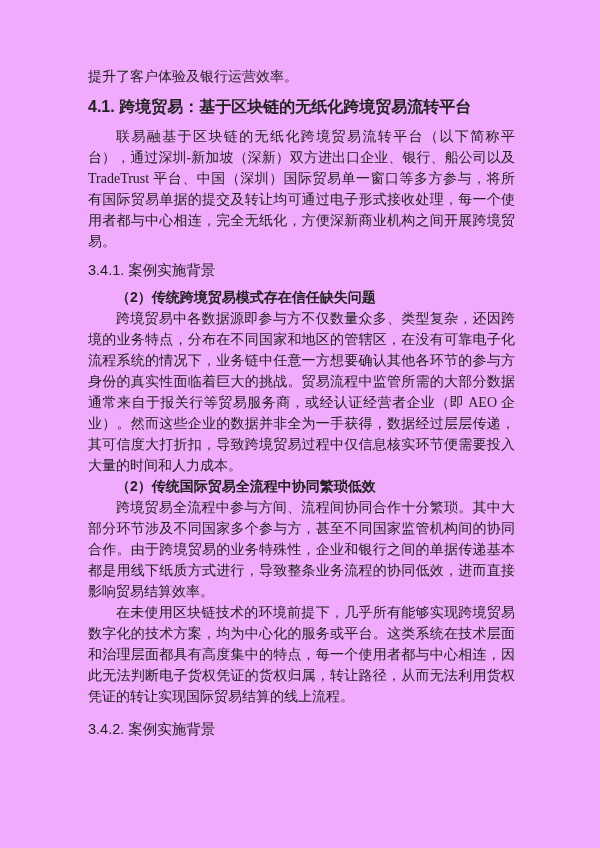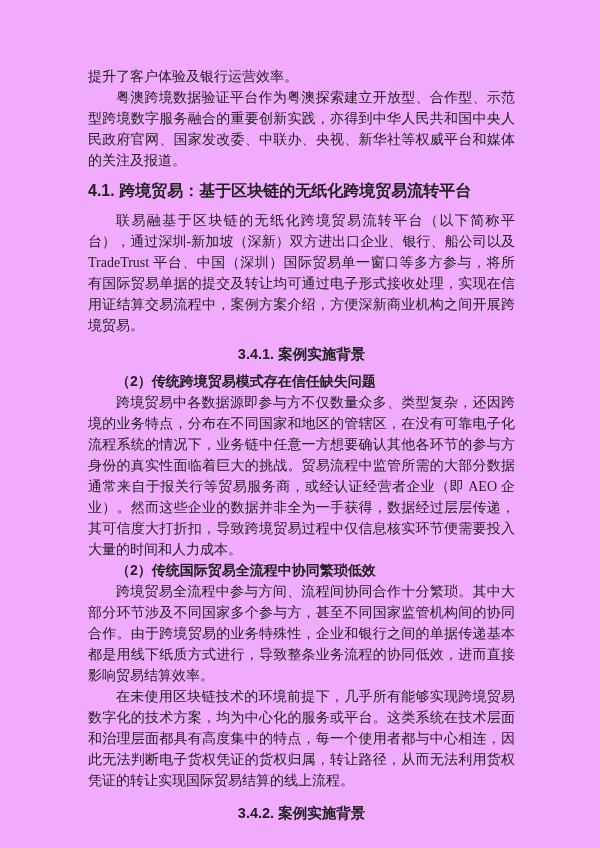--- a/index.html
+++ b/index.html
@@ -36,25 +36,25 @@
   .h2 {
     font-family: "Liberation Sans", "DejaVu Sans", sans-serif;
     font-weight: bold;
     font-size: 16px;
     line-height: 21px;
     margin: 9px 0 9px 0;
     text-align: left;
   }
   .h3 {
     font-family: "Liberation Sans", "DejaVu Sans", sans-serif;
-    font-weight: bold;
+    font-weight: normal;
     font-size: 14.5px;
     line-height: 21px;
     margin: 8px 0 6px 0;
-    text-align: center;
+    text-align: left;
   }
   .h4 {
     font-family: "Liberation Sans", "DejaVu Sans", sans-serif;
     font-weight: bold;
     font-size: 14px;
     line-height: 21px;
     margin: 0;
     text-indent: 2em;
     text-align: left;
   }
@@ -74,25 +74,24 @@
   }
 </style>
 </head>
 <body>
 
 <div class="page">
   <div class="content">
 
     <p class="no-indent">提升了客户体验及银行运营效率。</p>
 
-    <p>粤澳跨境数据验证平台作为粤澳探索建立开放型、合作型、示范型跨境数字服务融合的重要创新实践，亦得到中华人民共和国中央人民政府官网、国家发改委、中联办、央视、新华社等权威平台和媒体的关注及报道。</p>
 
     <div class="h2">4.1. 跨境贸易：基于区块链的无纸化跨境贸易流转平台</div>
 
-    <p>联易融基于区块链的无纸化跨境贸易流转平台（以下简称平台），通过深圳-新加坡（深新）双方进出口企业、银行、船公司以及 TradeTrust 平台、中国（深圳）国际贸易单一窗口等多方参与，将所有国际贸易单据的提交及转让均可通过电子形式接收处理，实现在信用证结算交易流程中，案例方案介绍，方便深新商业机构之间开展跨境贸易。</p>
+    <p>联易融基于区块链的无纸化跨境贸易流转平台（以下简称平台），通过深圳-新加坡（深新）双方进出口企业、银行、船公司以及 TradeTrust 平台、中国（深圳）国际贸易单一窗口等多方参与，将所有国际贸易单据的提交及转让均可通过电子形式接收处理，每一个使用者都与中心相连，完全无纸化，方便深新商业机构之间开展跨境贸易。</p>
 
     <div class="h3">3.4.1. 案例实施背景</div>
 
     <div class="h4">（2）传统跨境贸易模式存在信任缺失问题</div>
 
     <p>跨境贸易中各数据源即参与方不仅数量众多、类型复杂，还因跨境的业务特点，分布在不同国家和地区的管辖区，在没有可靠电子化流程系统的情况下，业务链中任意一方想要确认其他各环节的参与方身份的真实性面临着巨大的挑战。贸易流程中监管所需的大部分数据通常来自于报关行等贸易服务商，或经认证经营者企业（即 AEO 企业）。然而这些企业的数据并非全为一手获得，数据经过层层传递，其可信度大打折扣，导致跨境贸易过程中仅信息核实环节便需要投入大量的时间和人力成本。</p>
 
     <div class="h4">（2）传统国际贸易全流程中协同繁琐低效</div>
 
     <p>跨境贸易全流程中参与方间、流程间协同合作十分繁琐。其中大部分环节涉及不同国家多个参与方，甚至不同国家监管机构间的协同合作。由于跨境贸易的业务特殊性，企业和银行之间的单据传递基本都是用线下纸质方式进行，导致整条业务流程的协同低效，进而直接影响贸易结算效率。</p>

